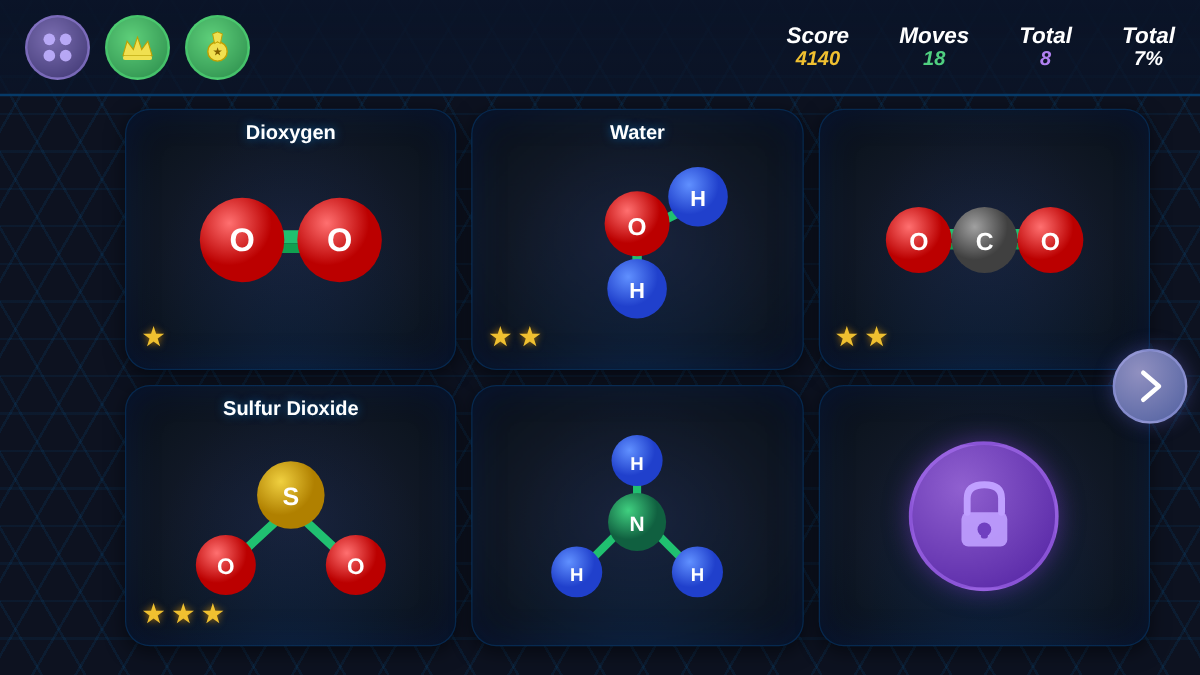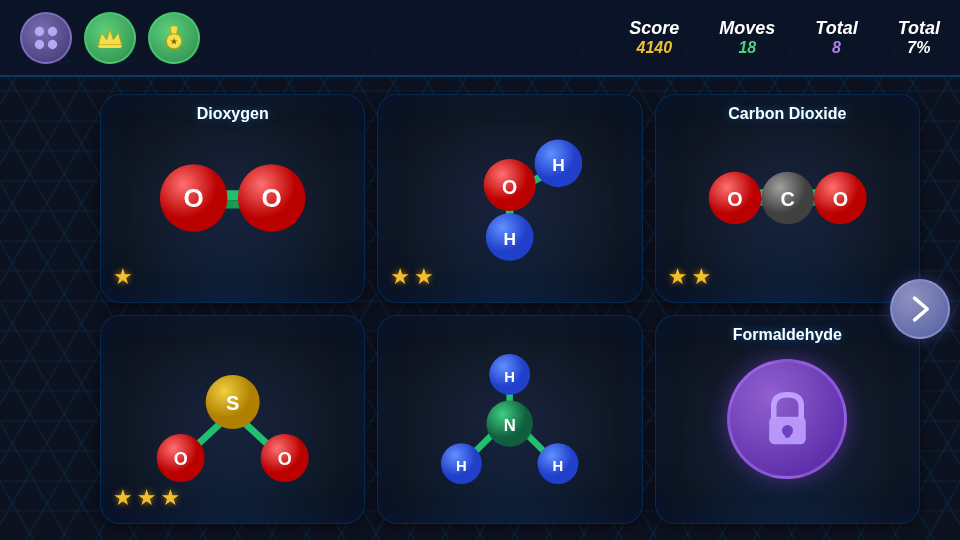--- a/index.html
+++ b/index.html
@@ -122,21 +122,21 @@
     .stat-value.yellow { color: #f0c030; }
     .stat-value.green { color: #50d080; }
     .stat-value.purple { color: #b080f0; }
     .stat-value.white { color: white; }
 
     
     .main-area {
       position: relative;
       z-index: 5;
       display: flex;
-      align-items: center;
+      align-items: flex-start;
       justify-content: center;
       padding: 10px 20px 10px 80px;
       height: calc(540px - 77px);
     }
 
     .molecule-grid {
       display: grid;
       grid-template-columns: repeat(3, 1fr);
       grid-template-rows: repeat(2, 1fr);
       gap: 12px;
@@ -315,20 +315,21 @@
             </radialGradient>
           </defs>
         </svg>
       </div>
       <div class="stars-row">
         <span class="star">★</span>
       </div>
     </div>
 
     <div class="molecule-card">
+      <div class="card-title">Water</div>
       <div class="molecule-display">
         <svg viewBox="0 0 200 120" class="molecule-svg">
           <defs>
             <radialGradient id="gradO3" cx="35%" cy="30%">
               <stop offset="0%" stop-color="#ff7070"></stop>
               <stop offset="100%" stop-color="#bb0000"></stop>
             </radialGradient>
             <radialGradient id="gradH1" cx="35%" cy="30%">
               <stop offset="0%" stop-color="#6090ff"></stop>
               <stop offset="100%" stop-color="#2040cc"></stop>
@@ -348,21 +349,20 @@
           <text x="100" y="103" text-anchor="middle" font-size="16" font-weight="bold" fill="white">H</text>
         </svg>
       </div>
       <div class="stars-row">
         <span class="star">★</span>
         <span class="star">★</span>
       </div>
     </div>
 
     <div class="molecule-card">
-      <div class="card-title">Carbon Dioxide</div>
       <div class="molecule-display">
         <svg viewBox="0 0 240 100" class="molecule-svg">
           <defs>
             <radialGradient id="gradO4" cx="35%" cy="30%">
               <stop offset="0%" stop-color="#ff7070"></stop>
               <stop offset="100%" stop-color="#bb0000"></stop>
             </radialGradient>
             <radialGradient id="gradC1" cx="35%" cy="30%">
               <stop offset="0%" stop-color="#a0a0a0"></stop>
               <stop offset="100%" stop-color="#404040"></stop>
@@ -384,20 +384,21 @@
           <text x="168" y="57" text-anchor="middle" font-size="18" font-weight="bold" fill="white">O</text>
         </svg>
       </div>
       <div class="stars-row">
         <span class="star">★</span>
         <span class="star">★</span>
       </div>
     </div>
 
     <div class="molecule-card">
+      <div class="card-title">Sulfur Dioxide</div>
       <div class="molecule-display">
         <svg viewBox="0 0 220 130" class="molecule-svg">
           <defs>
             <radialGradient id="gradO5" cx="35%" cy="30%">
               <stop offset="0%" stop-color="#ff7070"></stop>
               <stop offset="100%" stop-color="#bb0000"></stop>
             </radialGradient>
             <radialGradient id="gradS1" cx="35%" cy="30%">
               <stop offset="0%" stop-color="#f0d040"></stop>
               <stop offset="100%" stop-color="#b08000"></stop>
@@ -451,21 +452,20 @@
           <circle cx="58" cy="118" r="22" fill="url(#gradH2)"></circle>
           <text x="58" y="126" text-anchor="middle" font-size="16" font-weight="bold" fill="white">H</text>
 
           <circle cx="162" cy="118" r="22" fill="url(#gradH2)"></circle>
           <text x="162" y="126" text-anchor="middle" font-size="16" font-weight="bold" fill="white">H</text>
         </svg>
       </div>
     </div>
 
     <div class="molecule-card lock-card">
-      <div class="card-title">Formaldehyde</div>
       <div class="molecule-display">
         <div class="lock-circle">
           <svg viewBox="0 0 60 70" width="55" height="65">
             <rect x="10" y="32" width="40" height="30" rx="6" fill="#c0a0ff" opacity="0.9"></rect>
             <path d="M15 32 L15 20 Q15 8 30 8 Q45 8 45 20 L45 32" fill="none" stroke="#c0a0ff" stroke-width="6" stroke-linecap="round"></path>
             <circle cx="30" cy="47" r="6" fill="#7040c0"></circle>
             <rect x="27" y="47" width="6" height="8" rx="2" fill="#7040c0"></rect>
           </svg>
         </div>
       </div>

